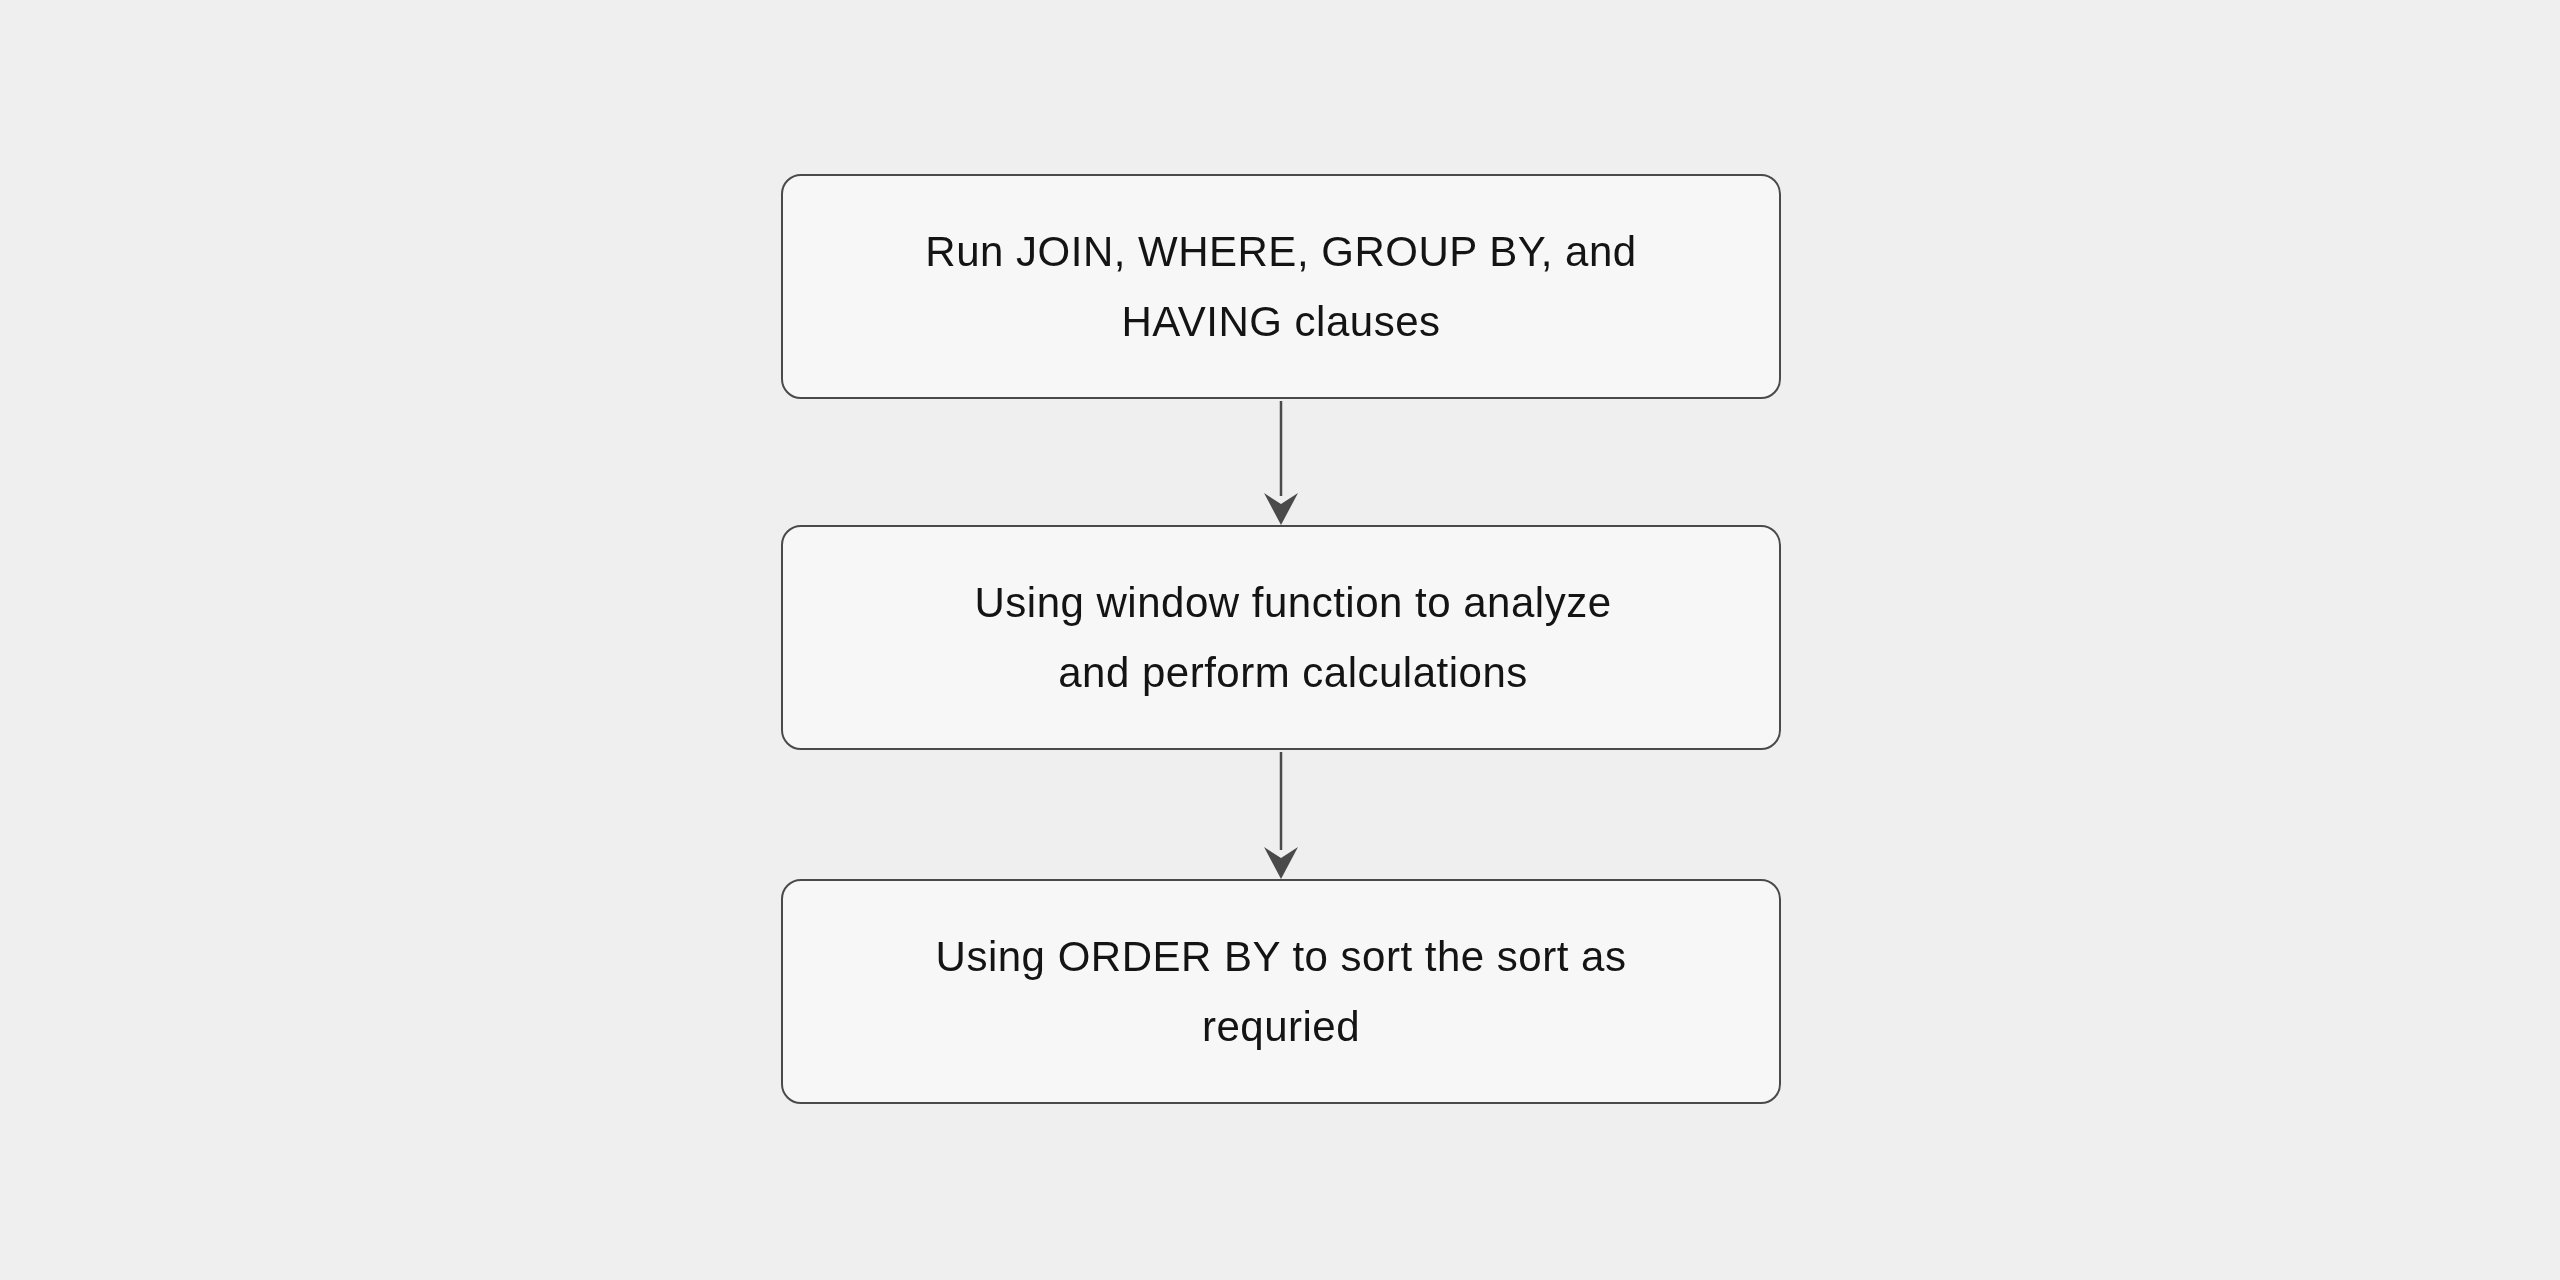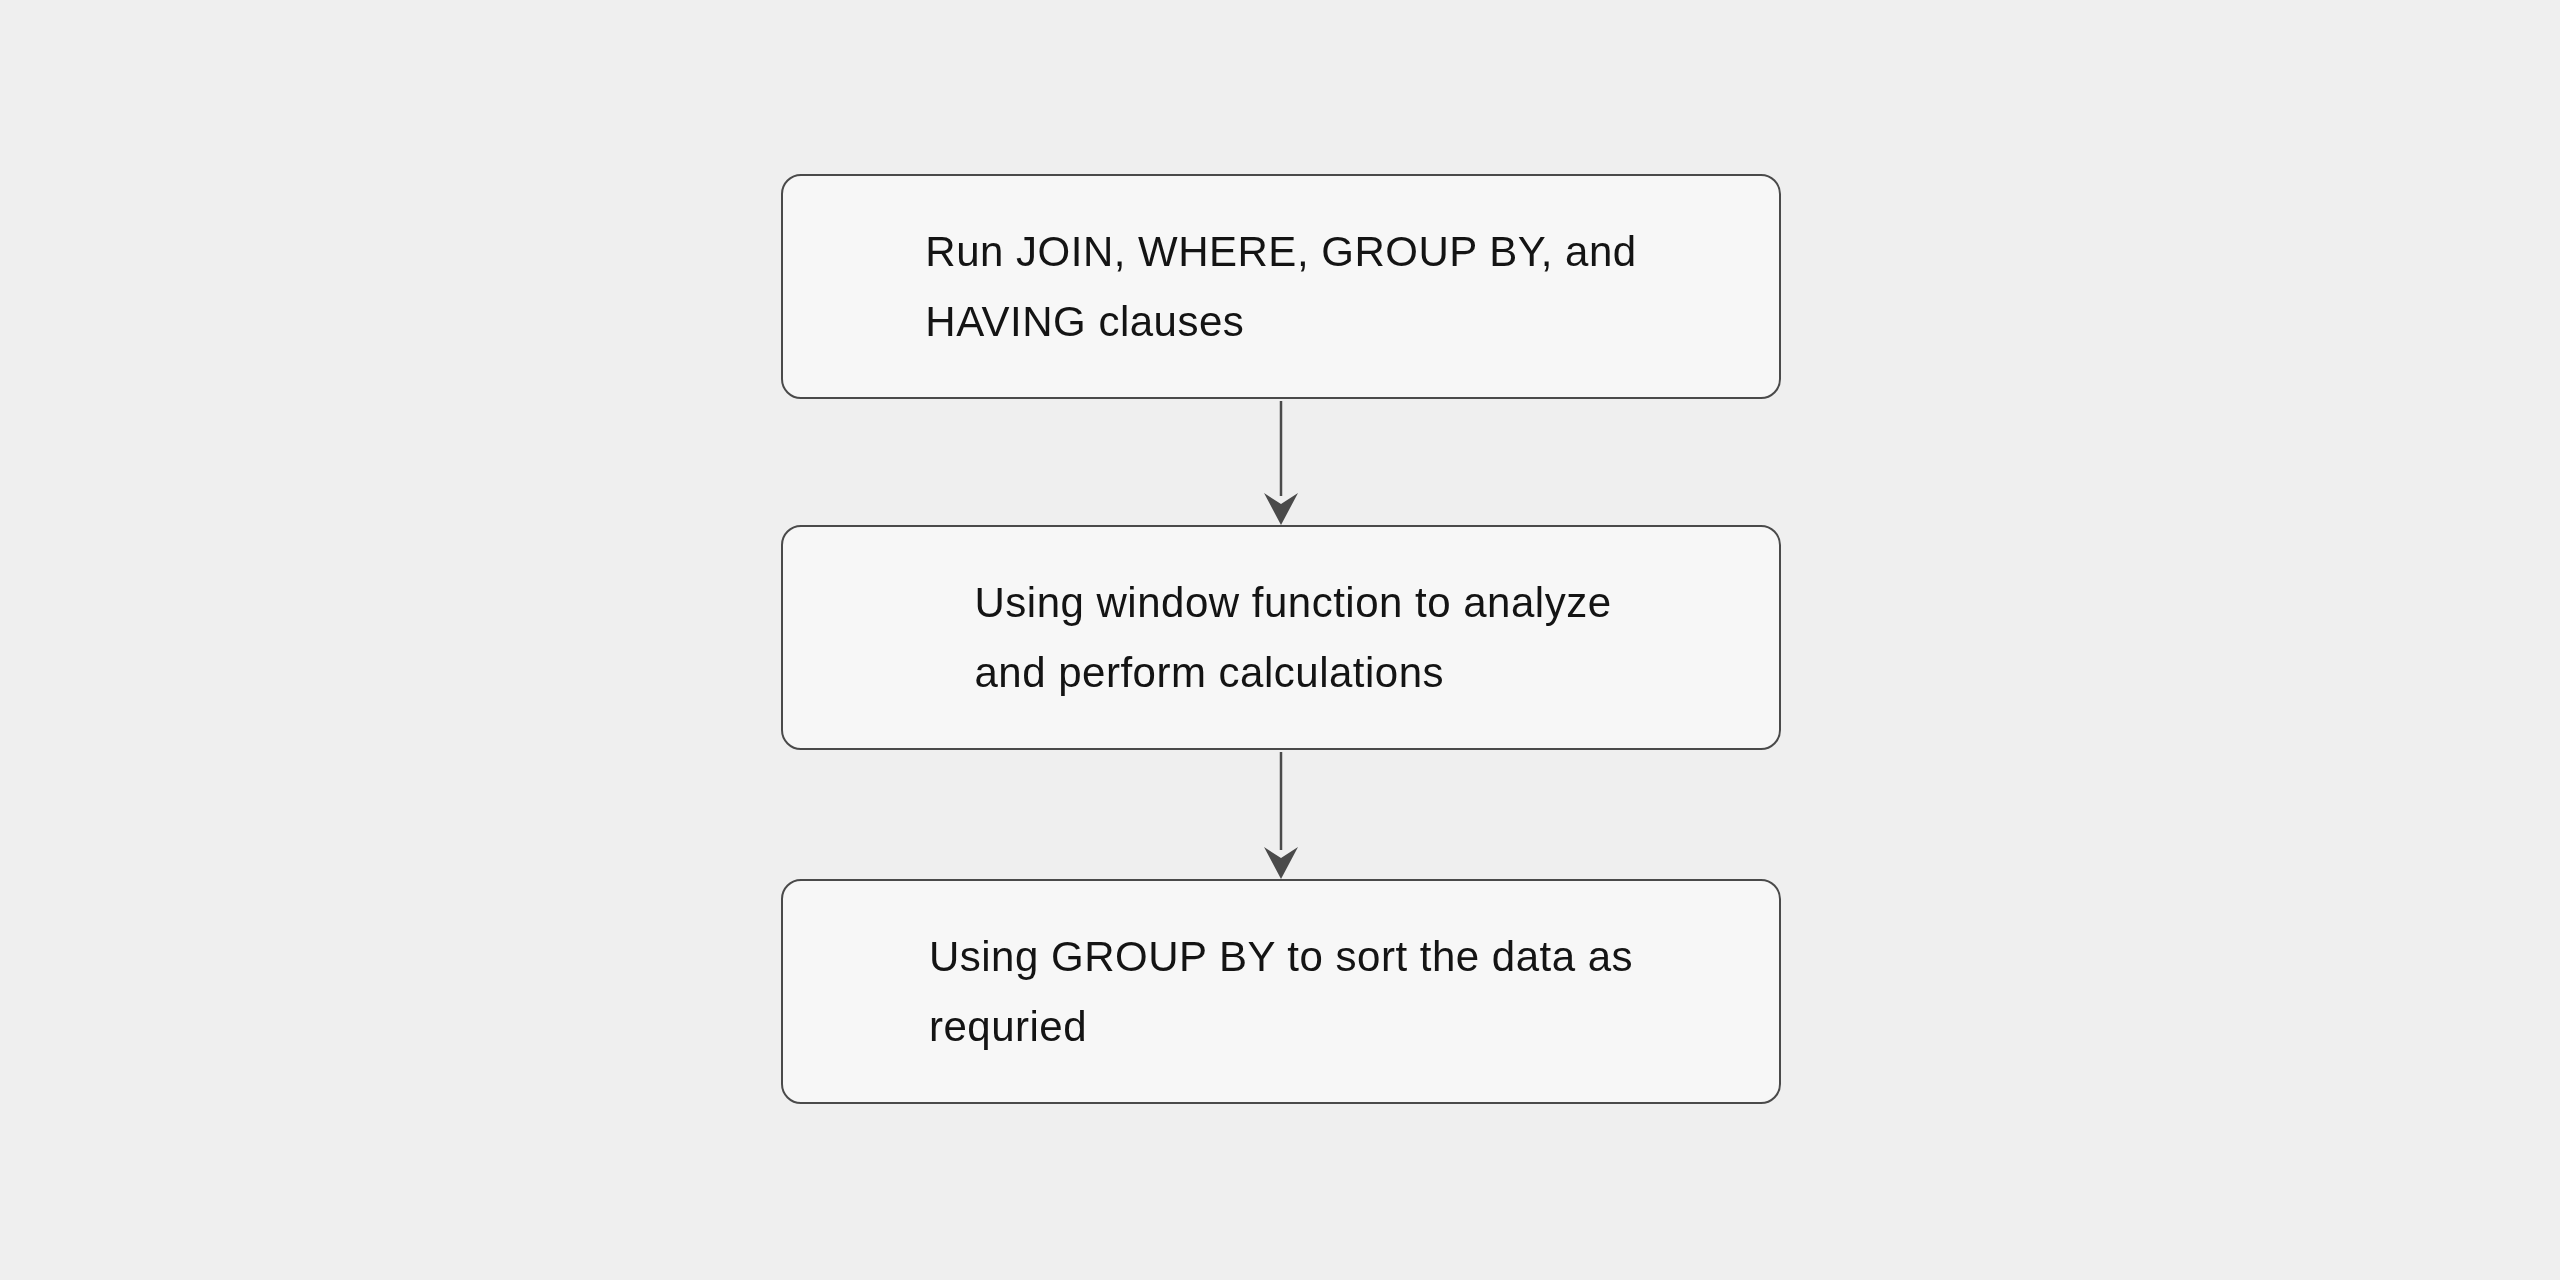--- a/index.html
+++ b/index.html
@@ -28,21 +28,21 @@
     border: 2px solid #4a4a4a;
     border-radius: 20px;
     display: flex;
     align-items: center;
     justify-content: center;
   }
   .node-label {
     font-size: 42px;
     line-height: 70px;
     color: #141414;
-    text-align: left;
+    text-align: center;
     white-space: pre-line;
     letter-spacing: 0.5px;
   }
   #node-0 { top: 174px; }
   #node-1 { top: 525px; padding-left: 24px; }
   #node-2 { top: 879px; }
   .arrow {
     position: absolute;
     left: 1251px;
     width: 60px;
@@ -70,17 +70,17 @@
     <span class="node-label">Using window function to analyze
 and perform calculations</span>
   </div>
 
   <svg class="arrow" id="arrow-1" viewBox="0 0 60 127" xmlns="http://www.w3.org/2000/svg">
     <line x1="30" y1="0" x2="30" y2="98" stroke-width="2.5" stroke="#4a4a4a"></line>
     <polygon points="13,95 30,127 47,95 30,106" fill="#4a4a4a"></polygon>
   </svg>
 
   <div class="node" id="node-2">
-    <span class="node-label">Using GROUP BY to sort the data as
+    <span class="node-label">Using ORDER BY to sort the sort as
 requried</span>
   </div>
 
 </div>
 
 </body></html>

